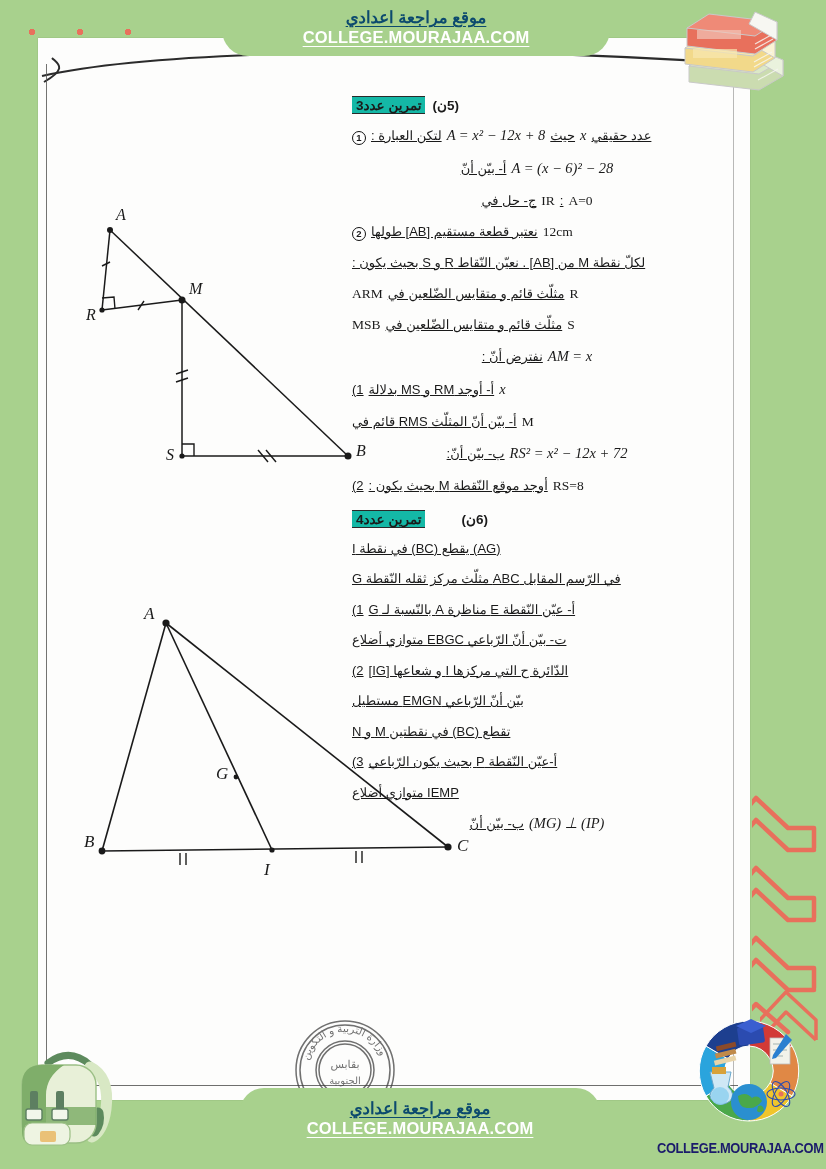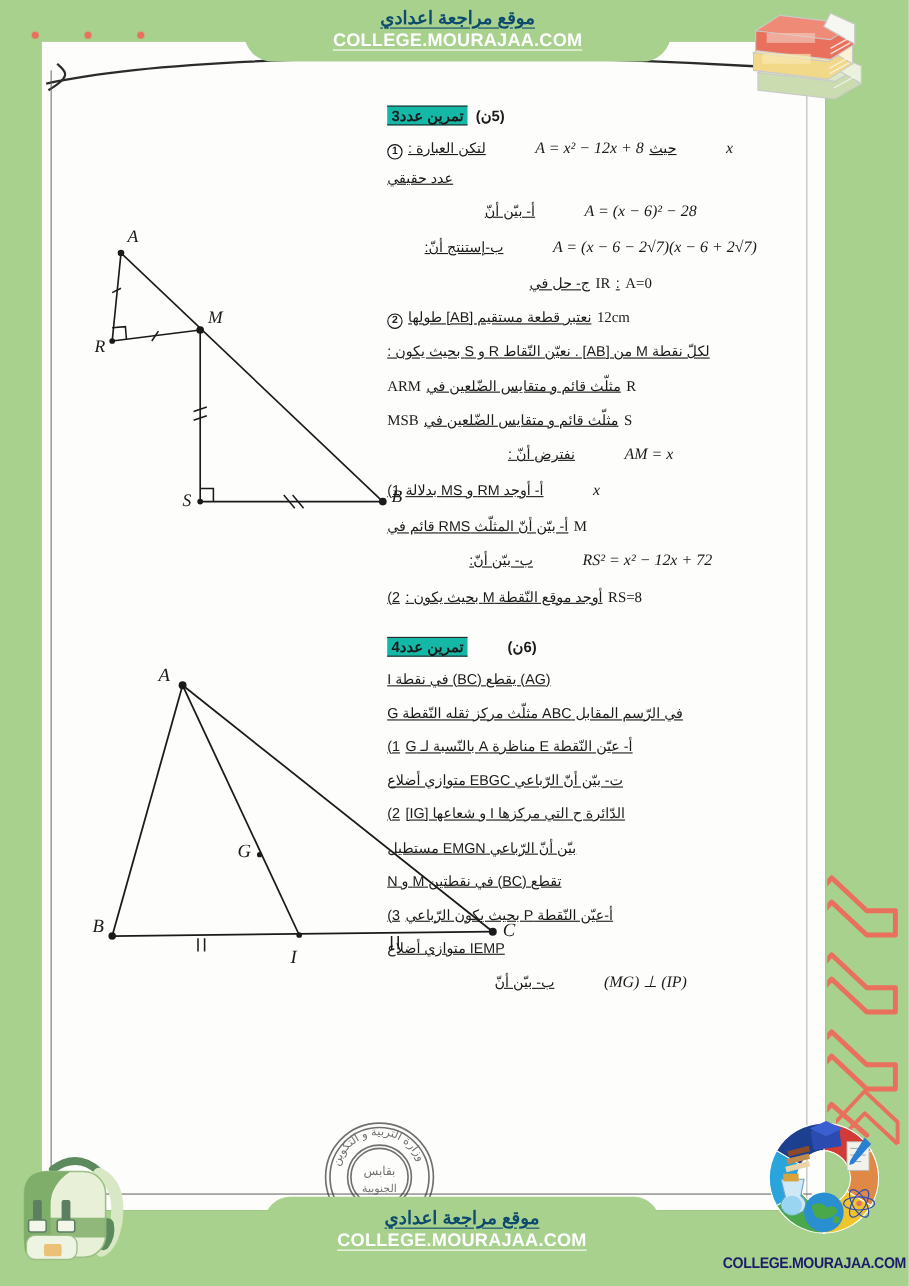--- a/index.html
+++ b/index.html
@@ -89,21 +89,21 @@
   }
   .ln.center { justify-content:center; }
   .num-badge {
     display:inline-flex; align-items:center; justify-content:center;
     width:14px; height:14px; border-radius:50%;
     border:1.6px solid #111; font-size:9.5px; font-weight:bold;
     background:#fff; flex:none; transform:translateY(1px);
   }
   .mth {
     font-family:"Liberation Serif", serif; font-style:italic;
-    font-size:14.5px; direction:ltr; unicode-bidi:isolate; white-space:nowrap;margin-left:40px;
+    font-size:14.5px; direction:ltr; unicode-bidi:isolate; white-space:nowrap;
   }
   .lat {
     font-family:Liberation Serif, serif; font-size:13.5px;
     direction:ltr; unicode-bidi:isolate; white-space:nowrap;
   }
   .ar { font-size:13px;text-decoration:underline; }
 
   
   .figure { position:absolute; z-index:15; }
   #fig-1 { left:48px; top:160px; width:300px; height:300px; }
@@ -236,24 +236,20 @@
       <span class="ar">حيث</span>
       <span class="mth">x</span>
       <span class="ar">عدد حقيقي</span>
     </div>
 
     <div class="ln center">
       <span class="ar">أ- بيّن أنّ</span>
       <span class="mth">A = (x − 6)² −  28</span>
     </div>
 
-    <div class="ln center">
-      <span class="ar">ب-إستنتج أنّ:</span>
-      <span class="mth">A = (x − 6 − 2√7)(x − 6 + 2√7)</span>
-    </div>
 
     <div class="ln center">
       <span class="ar">ج- حل في</span>
       <span class="lat">IR</span>
       <span class="ar">:</span>
       <span class="lat">A=0</span>
     </div>
 
     <div class="ln">
       <span class="num-badge">2</span>
@@ -297,21 +293,21 @@
       <span class="ar">ب- بيّن أنّ:</span>
       <span class="mth">RS² = x² − 12x + 72</span>
     </div>
 
     <div class="ln">
       <span class="ar">2)</span>
       <span class="ar">أوجد موقع النّقطة M بحيث يكون :</span>
       <span class="lat">RS=8</span>
     </div>
 
-    <div class="ex-head" style="margin-top:26px;gap:36px;">
+    <div class="ex-head" style="margin-top:14px;gap:36px;">
       <span class="ex-title">تمرين عدد4</span>
       <span class="ex-pts">(6ن)</span>
     </div>
 
     <div class="ln">
       <span class="ar">(AG) يقطع (BC) في نقطة I</span>
     </div>
     <div class="ln">
       <span class="ar">في الرّسم المقابل  ABC مثلّث مركز ثقله النّقطة G</span>
     </div>

